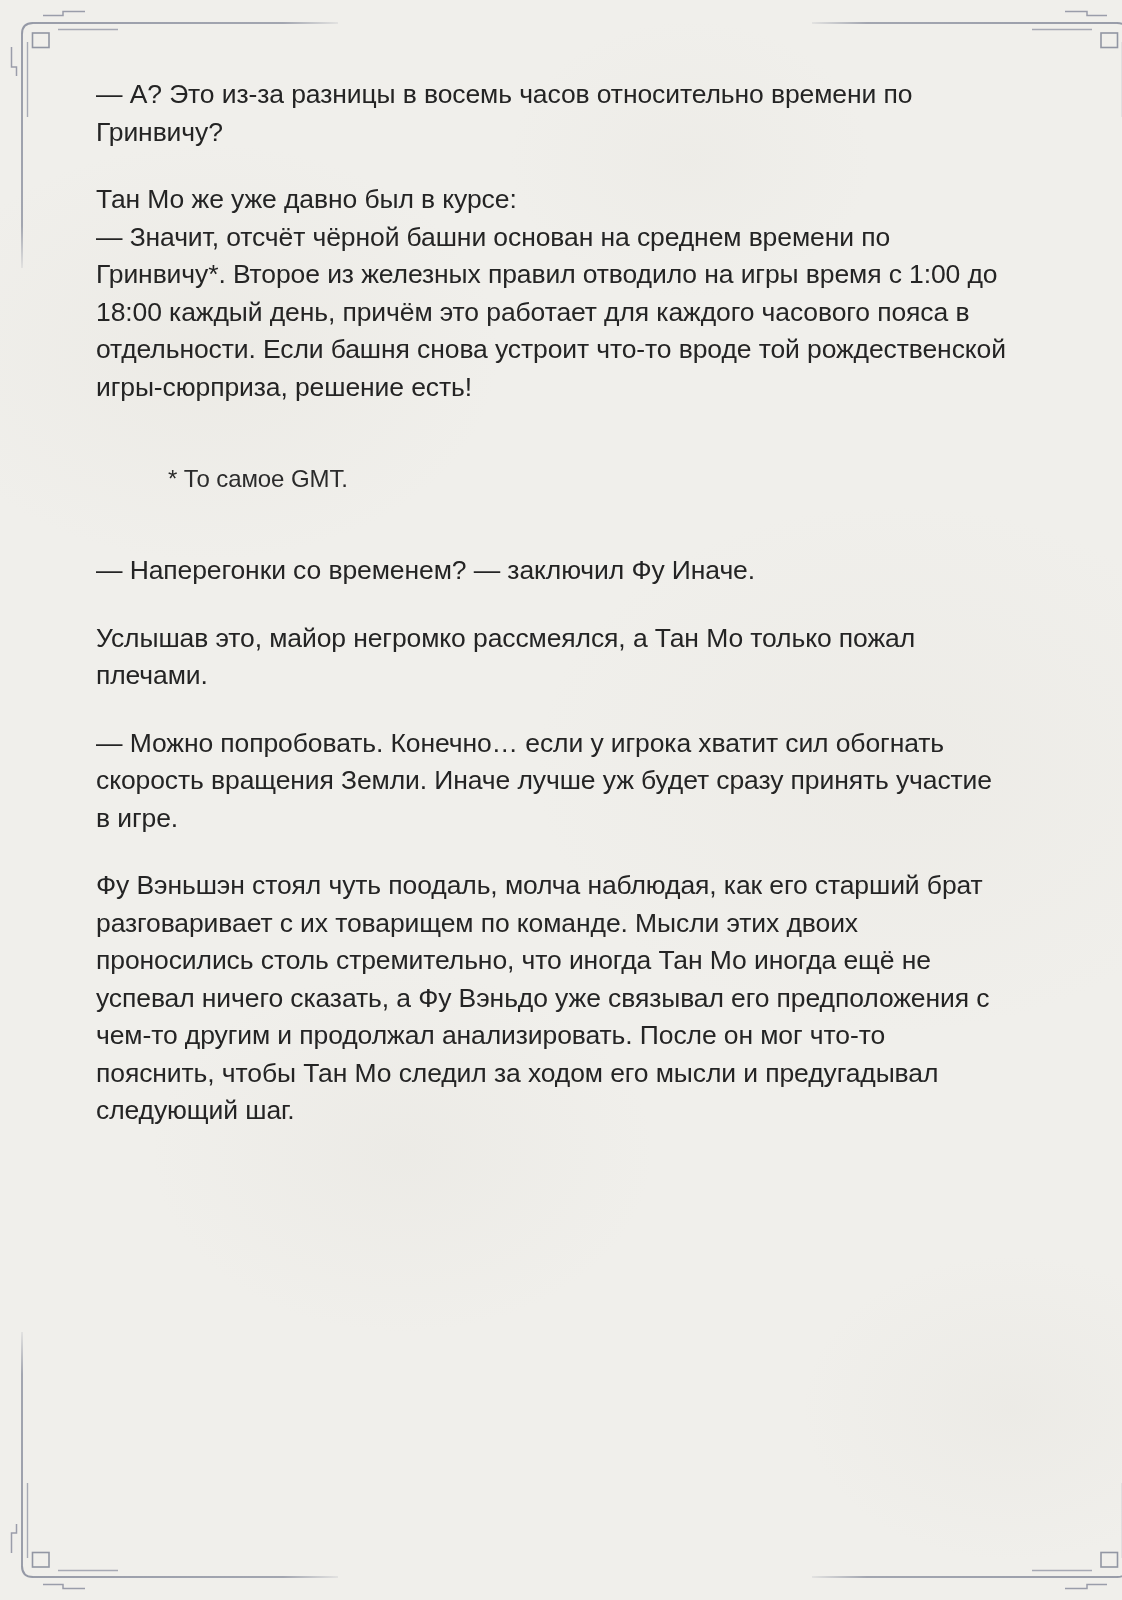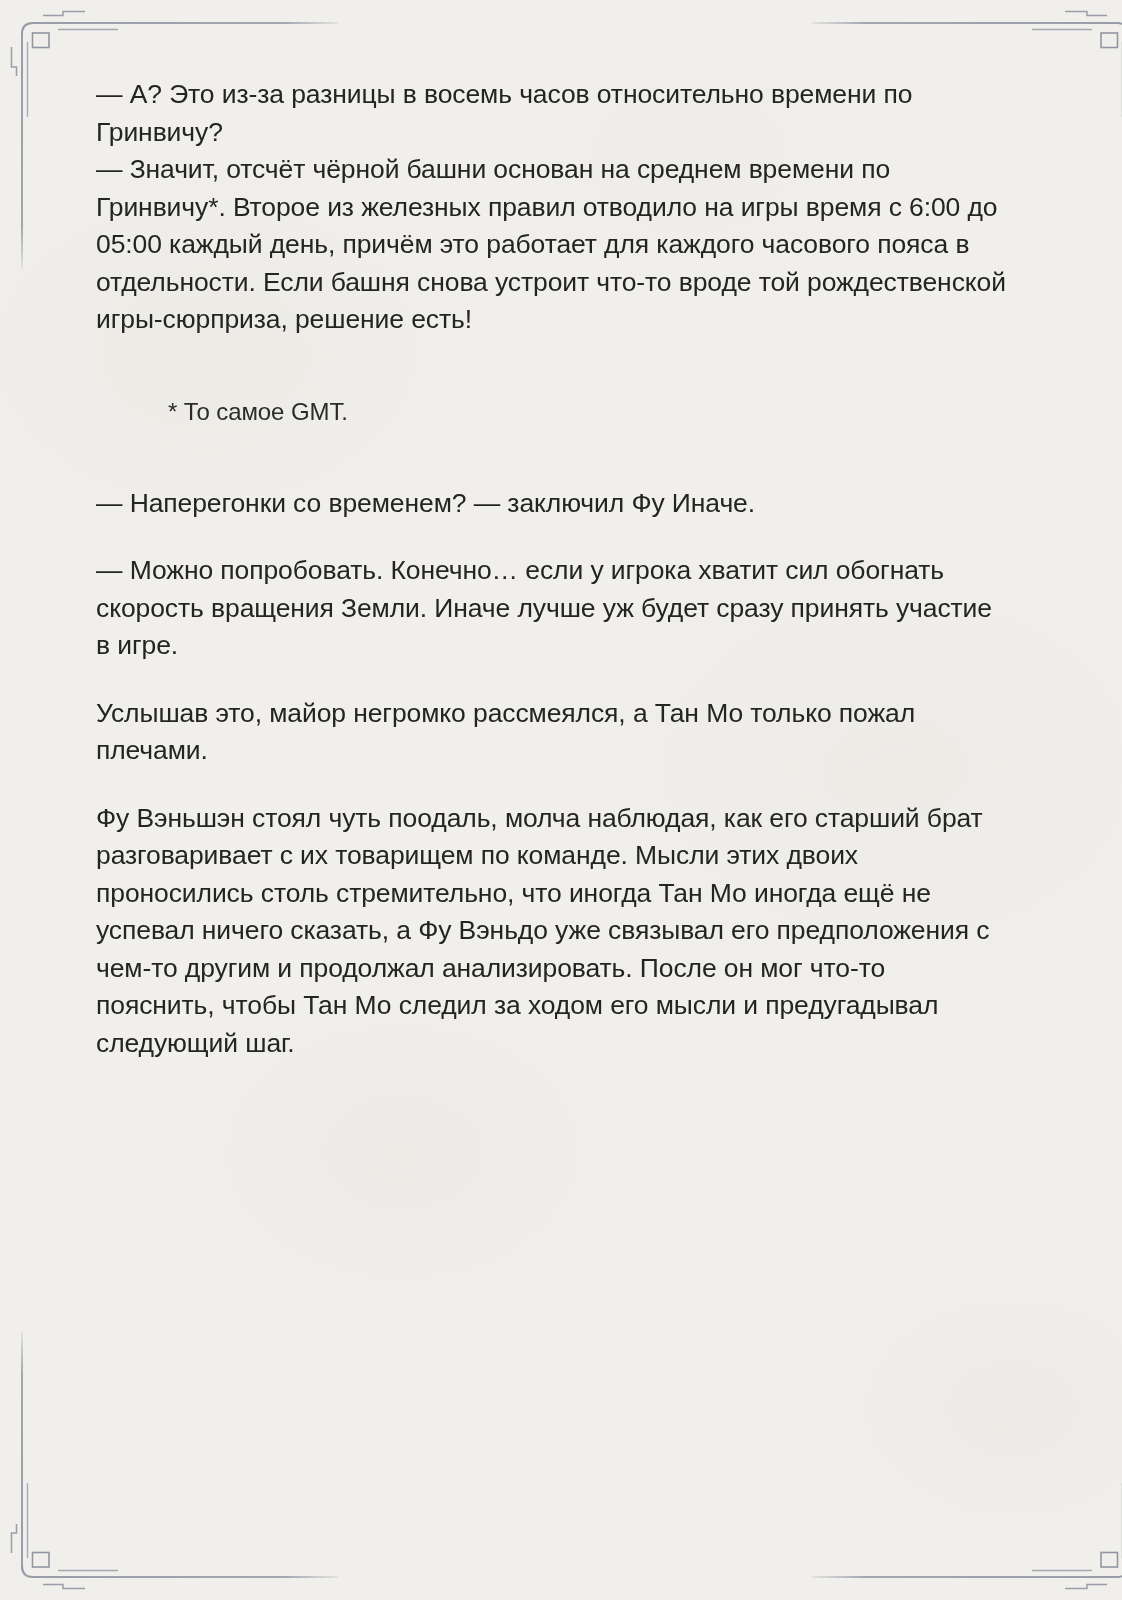--- a/index.html
+++ b/index.html
@@ -100,21 +100,22 @@
   <svg class="corner bl" viewBox="0 0 340 290">
       <use href="#corner-art"></use>
     </svg>
   <svg class="corner br" viewBox="0 0 340 290">
       <use href="#corner-art"></use>
     </svg>
 
   <main class="text-column">
 
   <p class="para normal">— А? Это из-за разницы в восемь часов относительно времени по Гринвичу?</p>
-      <p class="para attached">— Значит, отсчёт чёрной башни основан на среднем времени по Гринвичу*. Второе из железных правил отводило на игры время с 6:00 до 05:00 каждый день, причём это работает для каждого часового пояса в отдельности. Если башня снова устроит что-то вроде той рождественской игры-сюрприза, решение есть!</p>
+      <p class="para normal">Тан Мо же уже давно был в курсе:</p>
+      <p class="para attached">— Значит, отсчёт чёрной башни основан на среднем времени по Гринвичу*. Второе из железных правил отводило на игры время с 1:00 до 18:00 каждый день, причём это работает для каждого часового пояса в отдельности. Если башня снова устроит что-то вроде той рождественской игры-сюрприза, решение есть!</p>
       <p class="para footnote">* То самое GMT.</p>
       <p class="para normal">— Наперегонки со временем? — заключил Фу Иначе.</p>
+      <p class="para normal">Услышав это, майор негромко рассмеялся, а Тан Мо только пожал плечами.</p>
       <p class="para normal">— Можно попробовать. Конечно… если у игрока хватит сил обогнать скорость вращения Земли. Иначе лучше уж будет сразу принять участие в игре.</p>
-      <p class="para normal">Услышав это, майор негромко рассмеялся, а Тан Мо только пожал плечами.</p>
       <p class="para normal">Фу Вэньшэн стоял чуть поодаль, молча наблюдая, как его старший брат разговаривает с их товарищем по команде. Мысли этих двоих проносились столь стремительно, что иногда Тан Мо иногда ещё не успевал ничего сказать, а Фу Вэньдо уже связывал его предположения с чем-то другим и продолжал анализировать. После он мог что-то пояснить, чтобы Тан Мо следил за ходом его мысли и предугадывал следующий шаг.</p>
     </main>
 
 </div>
 
 </body></html>

